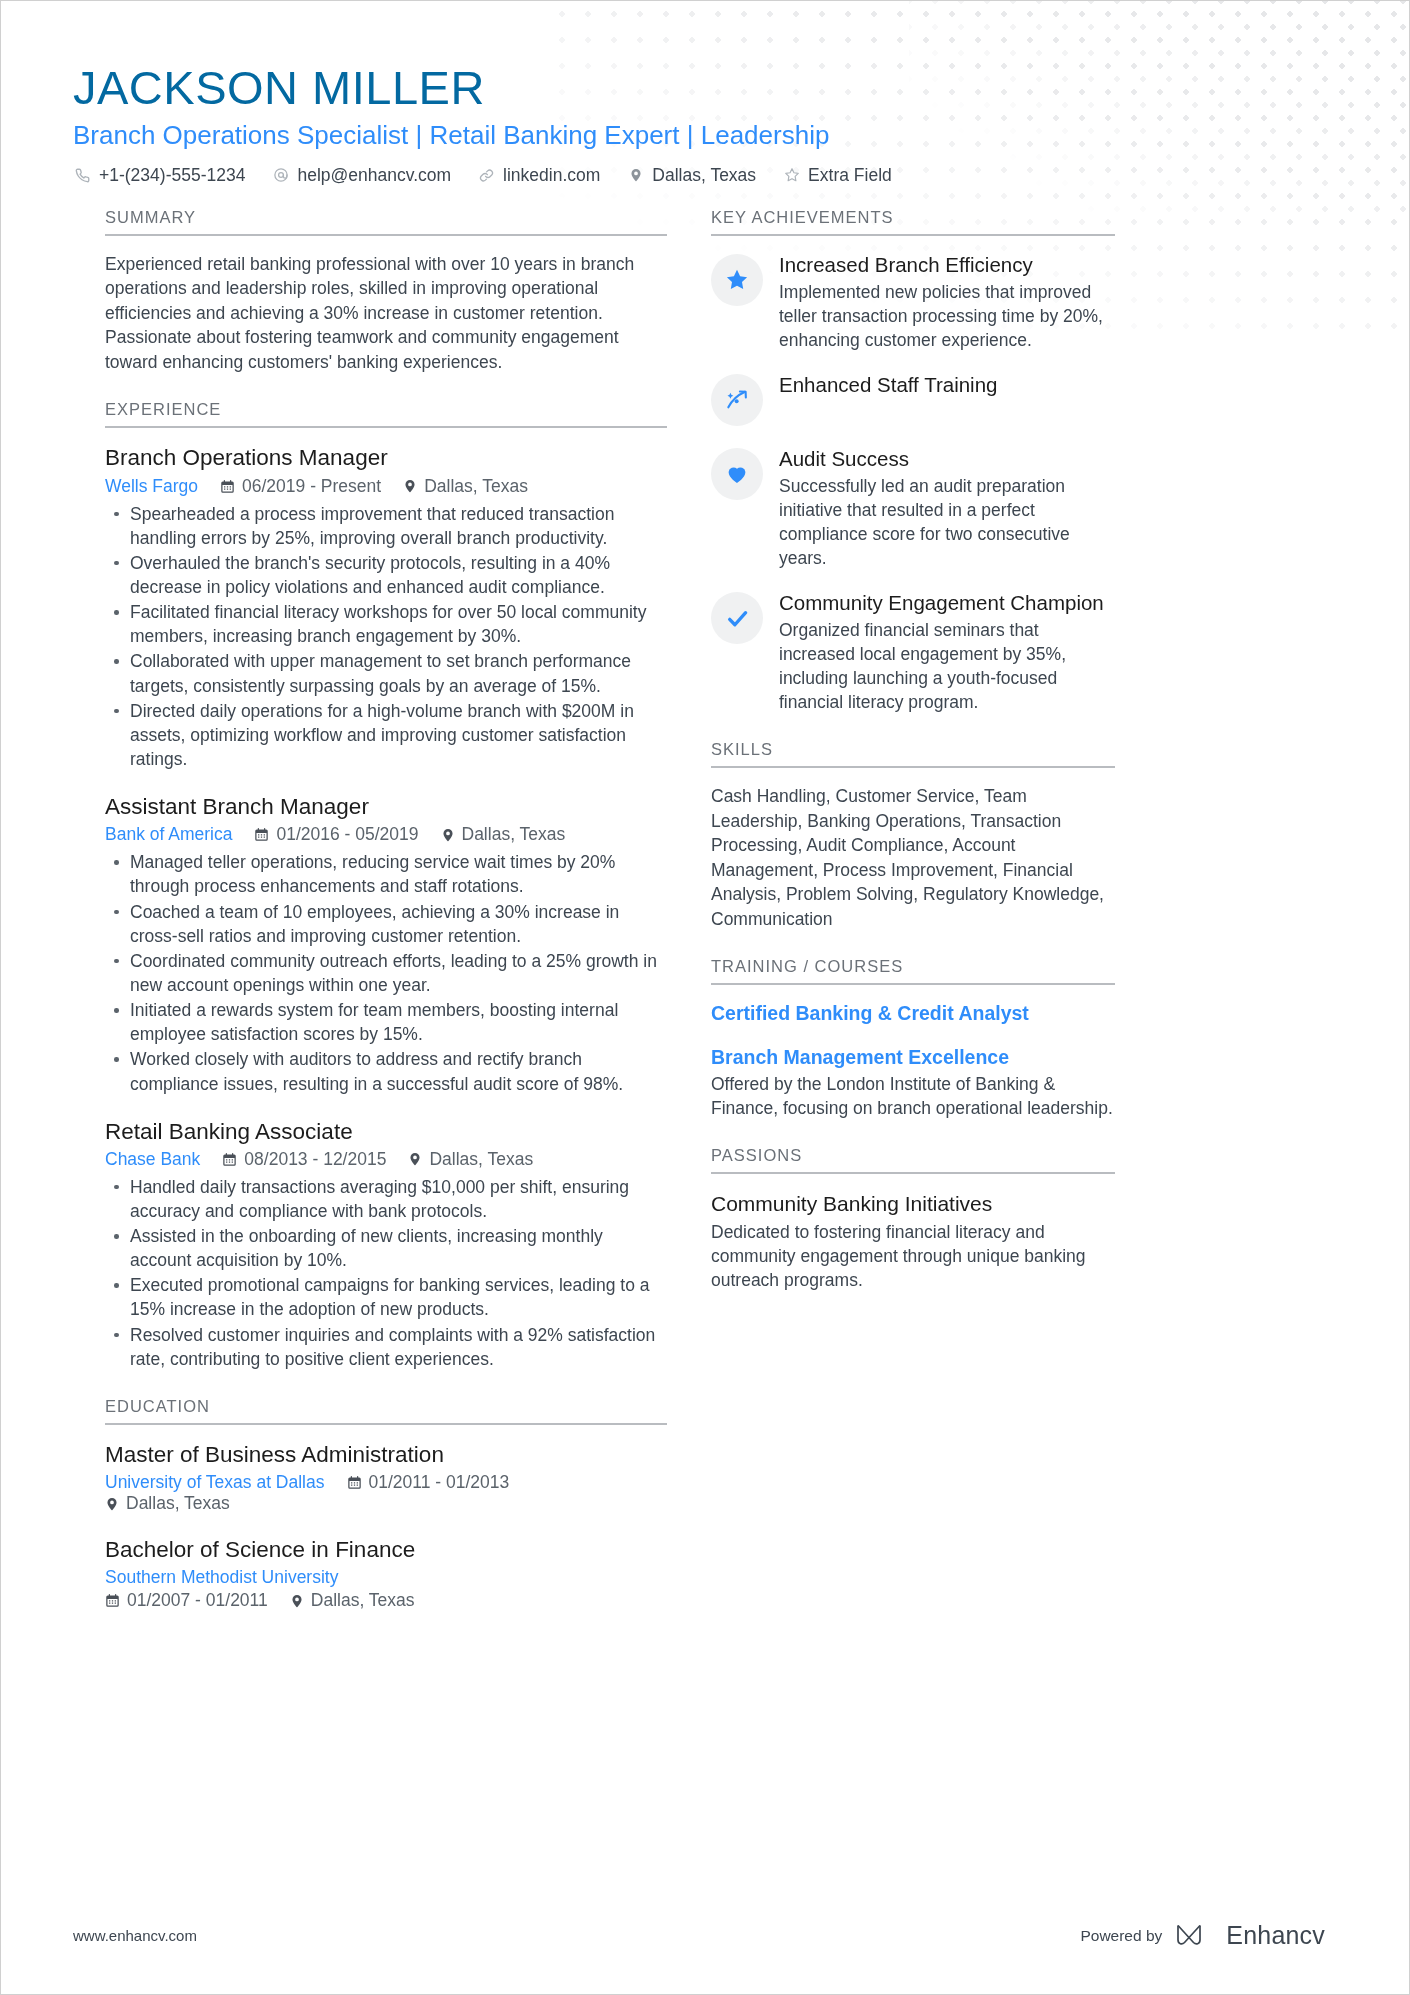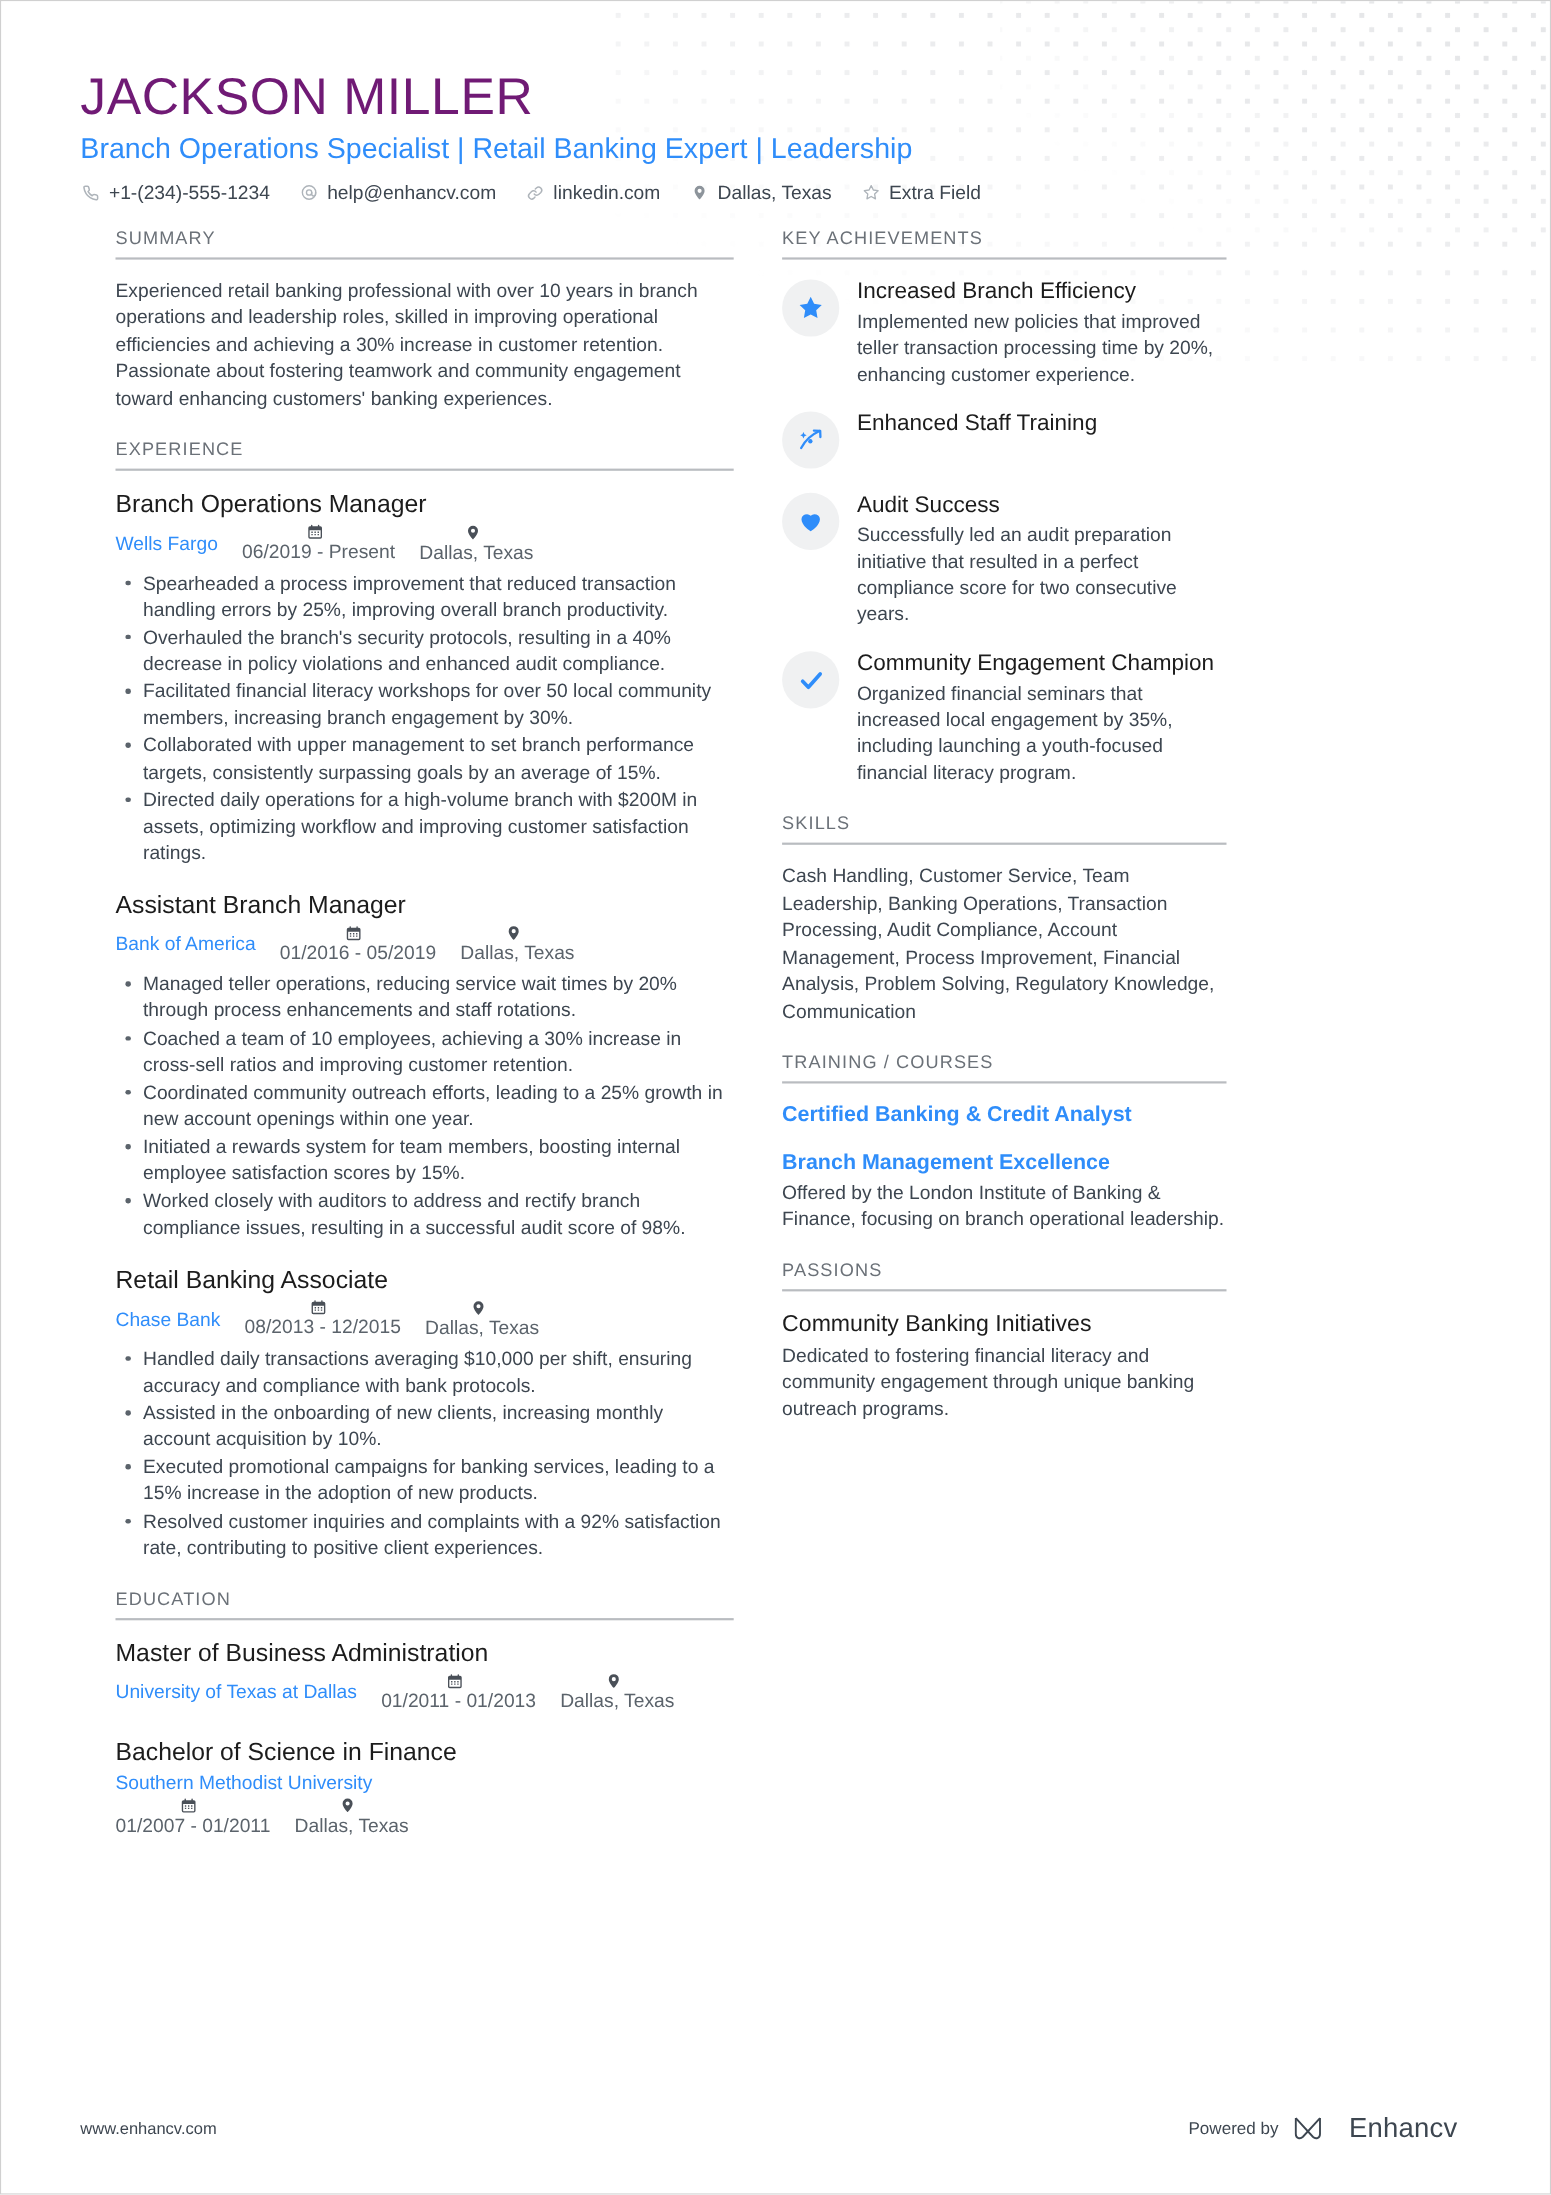--- a/index.html
+++ b/index.html
@@ -53,21 +53,21 @@
     position: relative;
     z-index: 2;
     padding: 62px 72px 0 72px;
   }
 
   
   .name {
     font-size: 47px;
     font-weight: 400;
     letter-spacing: 0.5px;
-    color: #701a75;
+    color: #0369a1;
     line-height: 1.08;
     font-family: "Liberation Sans", sans-serif;
   }
   .headline {
     margin-top: 6px;
     font-size: 26px;
     color: #2f8dfa;
     font-weight: 400;
     line-height: 1.2;
   }
@@ -146,21 +146,20 @@
     color: #2f8dfa;
     margin-right: 22px;
     white-space: nowrap;
   }
   .meta-chip {
     display: inline-flex;
     align-items: center;
     margin-right: 22px;
     white-space: nowrap;
     color: #5b636b;
-    flex-direction: column;
   }
   .meta-chip .ic {
     display: inline-flex;
     align-items: center;
     justify-content: center;
     margin-right: 7px;
     color: #4a5058;
   }
 
   ul.bullets { list-style: none; margin: 2px 0 0 0; padding: 0; }

